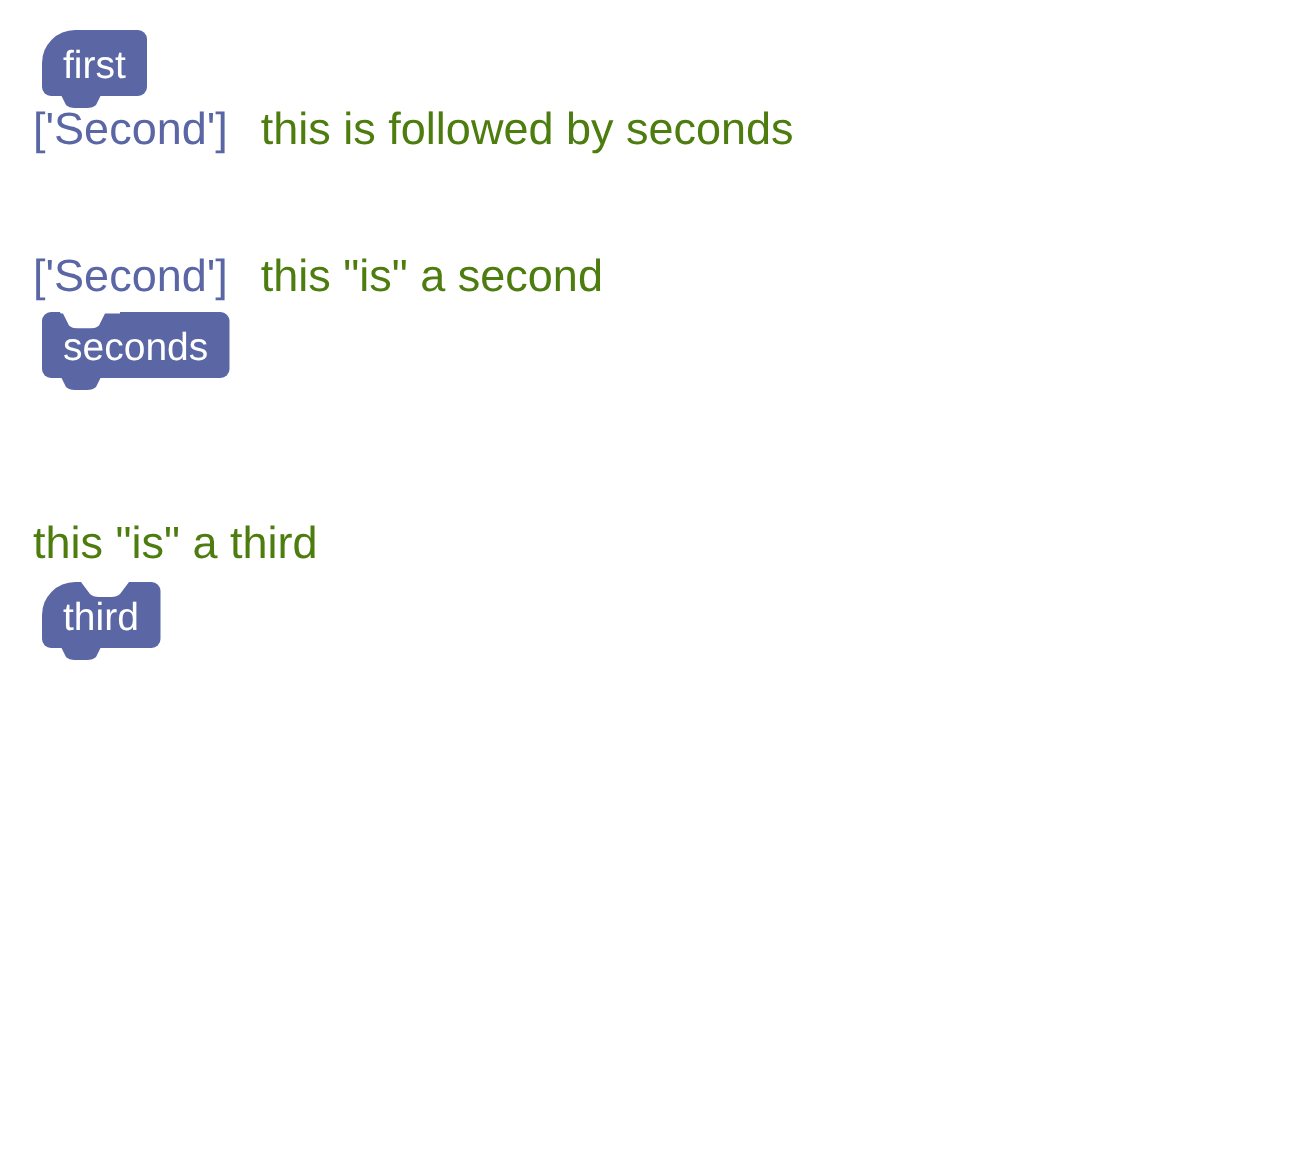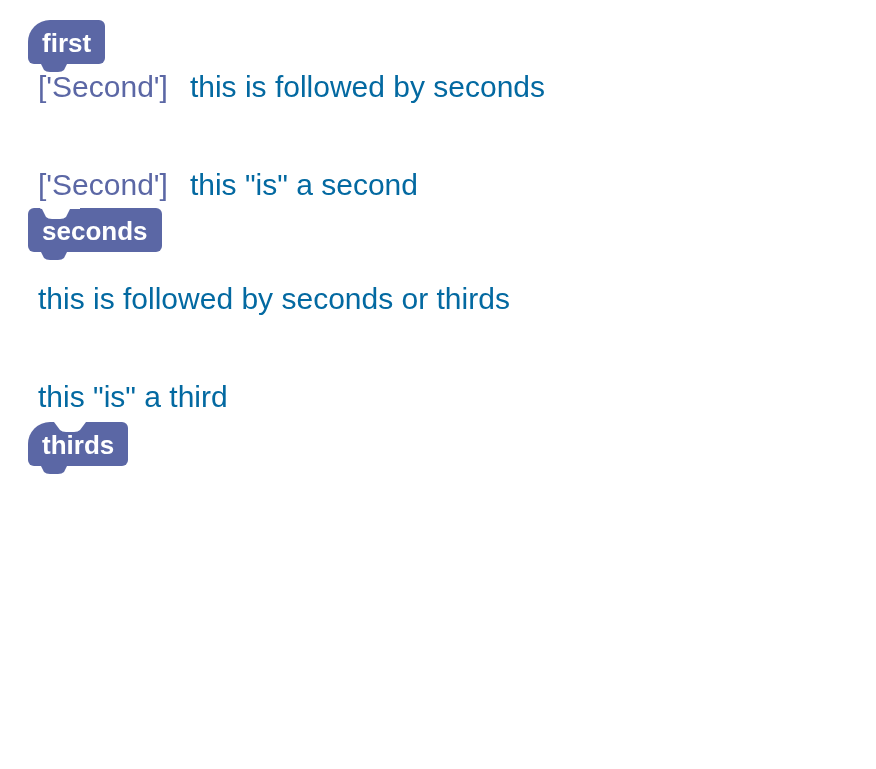--- a/index.html
+++ b/index.html
@@ -8,29 +8,28 @@
       padding: 20px 22px;
       font-family: -apple-system, "Helvetica Neue", Arial, sans-serif;
       font-size: 30px;
       background: #fff;
       width: 876px;
     }
     .row {
       display: flex;
       align-items: center;
       margin-top: 6px;
-      margin-left: 16px;
     }
     .tag-label {
       color: #5b67a5;
       white-space: nowrap;
       padding-right: 22px;
     }
     .desc {
-      color: #0369a1;
+      color: #4d7c0f;
       flex: 1;
       padding-top: 0;
     }
     .spacer-lg { height: 58px; }
 
     
     .block-wrap { margin-left: 6px; }
     .block {
       display: inline-block;
       position: relative;
@@ -39,21 +38,20 @@
       font-size: 26px;
       line-height: 1;
       height: 44px;
       border-radius: 6px;
     }
     .block-inner {
       padding: 10px 14px 0 14px;
       height: 44px;
       position: relative;
       z-index: 2;
-      font-weight: bold;
     }
     .block svg {
       position: absolute;
       z-index: 1;
     }
     .notch-bottom {
       bottom: -8px;
       left: 12px;
     }
     .notch-top-cut {
@@ -97,31 +95,30 @@
     <div class="block-inner">seconds</div>
     <svg class="notch-bottom" width="28" height="10" viewBox="0 0 28 10" aria-hidden="true">
       <path d="M0 0 L4 8 Q6 10 10 10 L18 10 Q22 10 24 8 L28 0 Z" fill="#5b67a5"></path>
     </svg>
   </div>
 </div>
 
 <div style="height:24px;"></div>
 
 <div class="row">
-  <div class="desc">this is followed by seconds or thirds</div>
 </div>
 
 <div class="spacer-lg"></div>
 
 <div class="row">
   <div class="desc">this "is" a third</div>
 </div>
 <div class="block-wrap" style="margin-top:8px;">
   <div class="block block-hat">
     <svg class="notch-top-cut" style="left:26px;" width="36" height="10" viewBox="0 0 36 10" aria-hidden="true">
       <path d="M0 0 L36 0 L32 0 L26 8 Q24 10 20 10 L12 10 Q8 10 6 8 L0 0 Z" fill="#ffffff"></path>
     </svg>
-    <div class="block-inner">thirds</div>
+    <div class="block-inner">third</div>
     <svg class="notch-bottom" width="28" height="10" viewBox="0 0 28 10" aria-hidden="true">
       <path d="M0 0 L4 8 Q6 10 10 10 L18 10 Q22 10 24 8 L28 0 Z" fill="#5b67a5"></path>
     </svg>
   </div>
 </div>
 
 </body></html>

